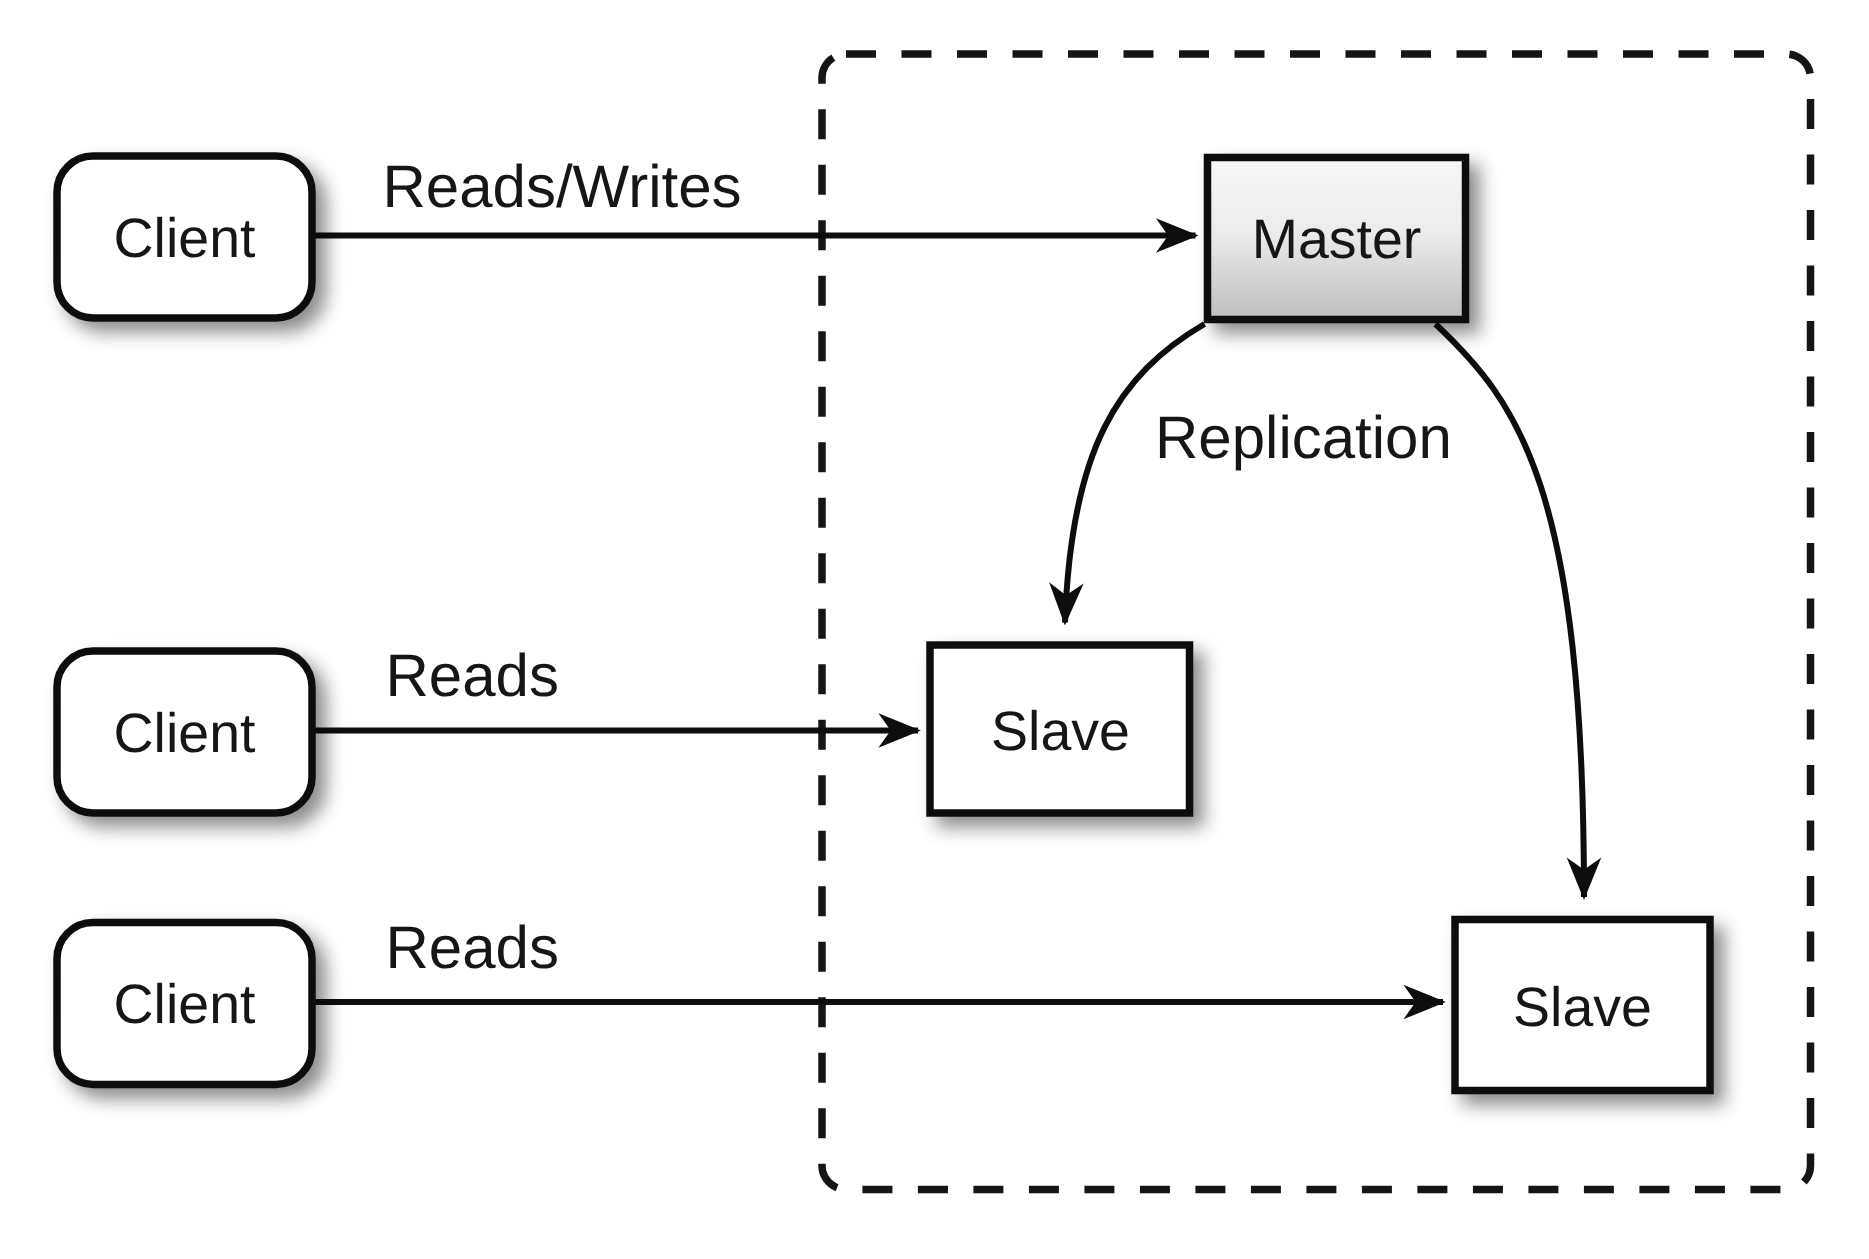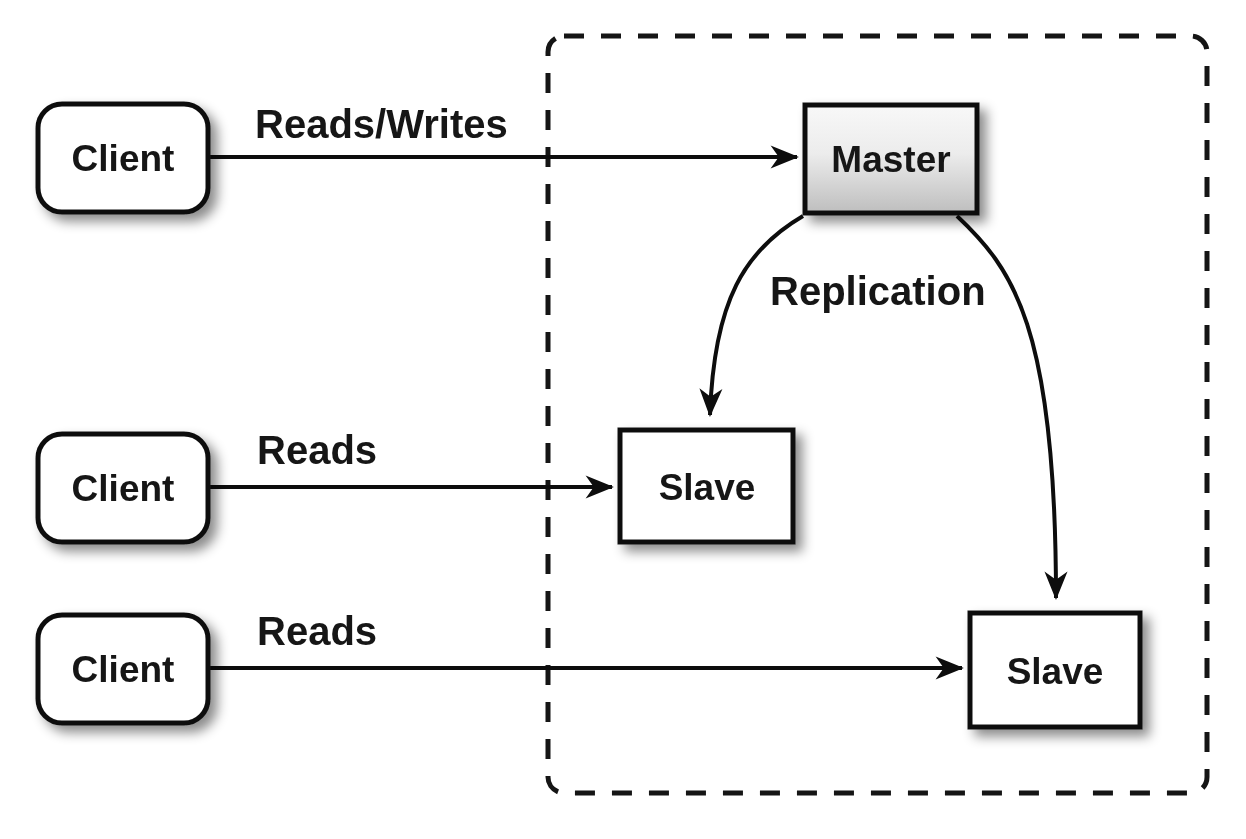--- a/index.html
+++ b/index.html
@@ -10,21 +10,20 @@
   }
   body {
     font-family: "Liberation Sans", sans-serif;
   }
   #diagram-root {
     position: relative;
     width: 1240px;
     height: 839px;
     background: #ffffff;
     overflow: hidden;
-    font-weight: bold;
   }
   #diagram-svg {
     position: absolute;
     top: 0;
     left: 0;
     width: 1246px;
     height: 839px;
   }
   .node-label {
     font-family: "Liberation Sans", sans-serif;

